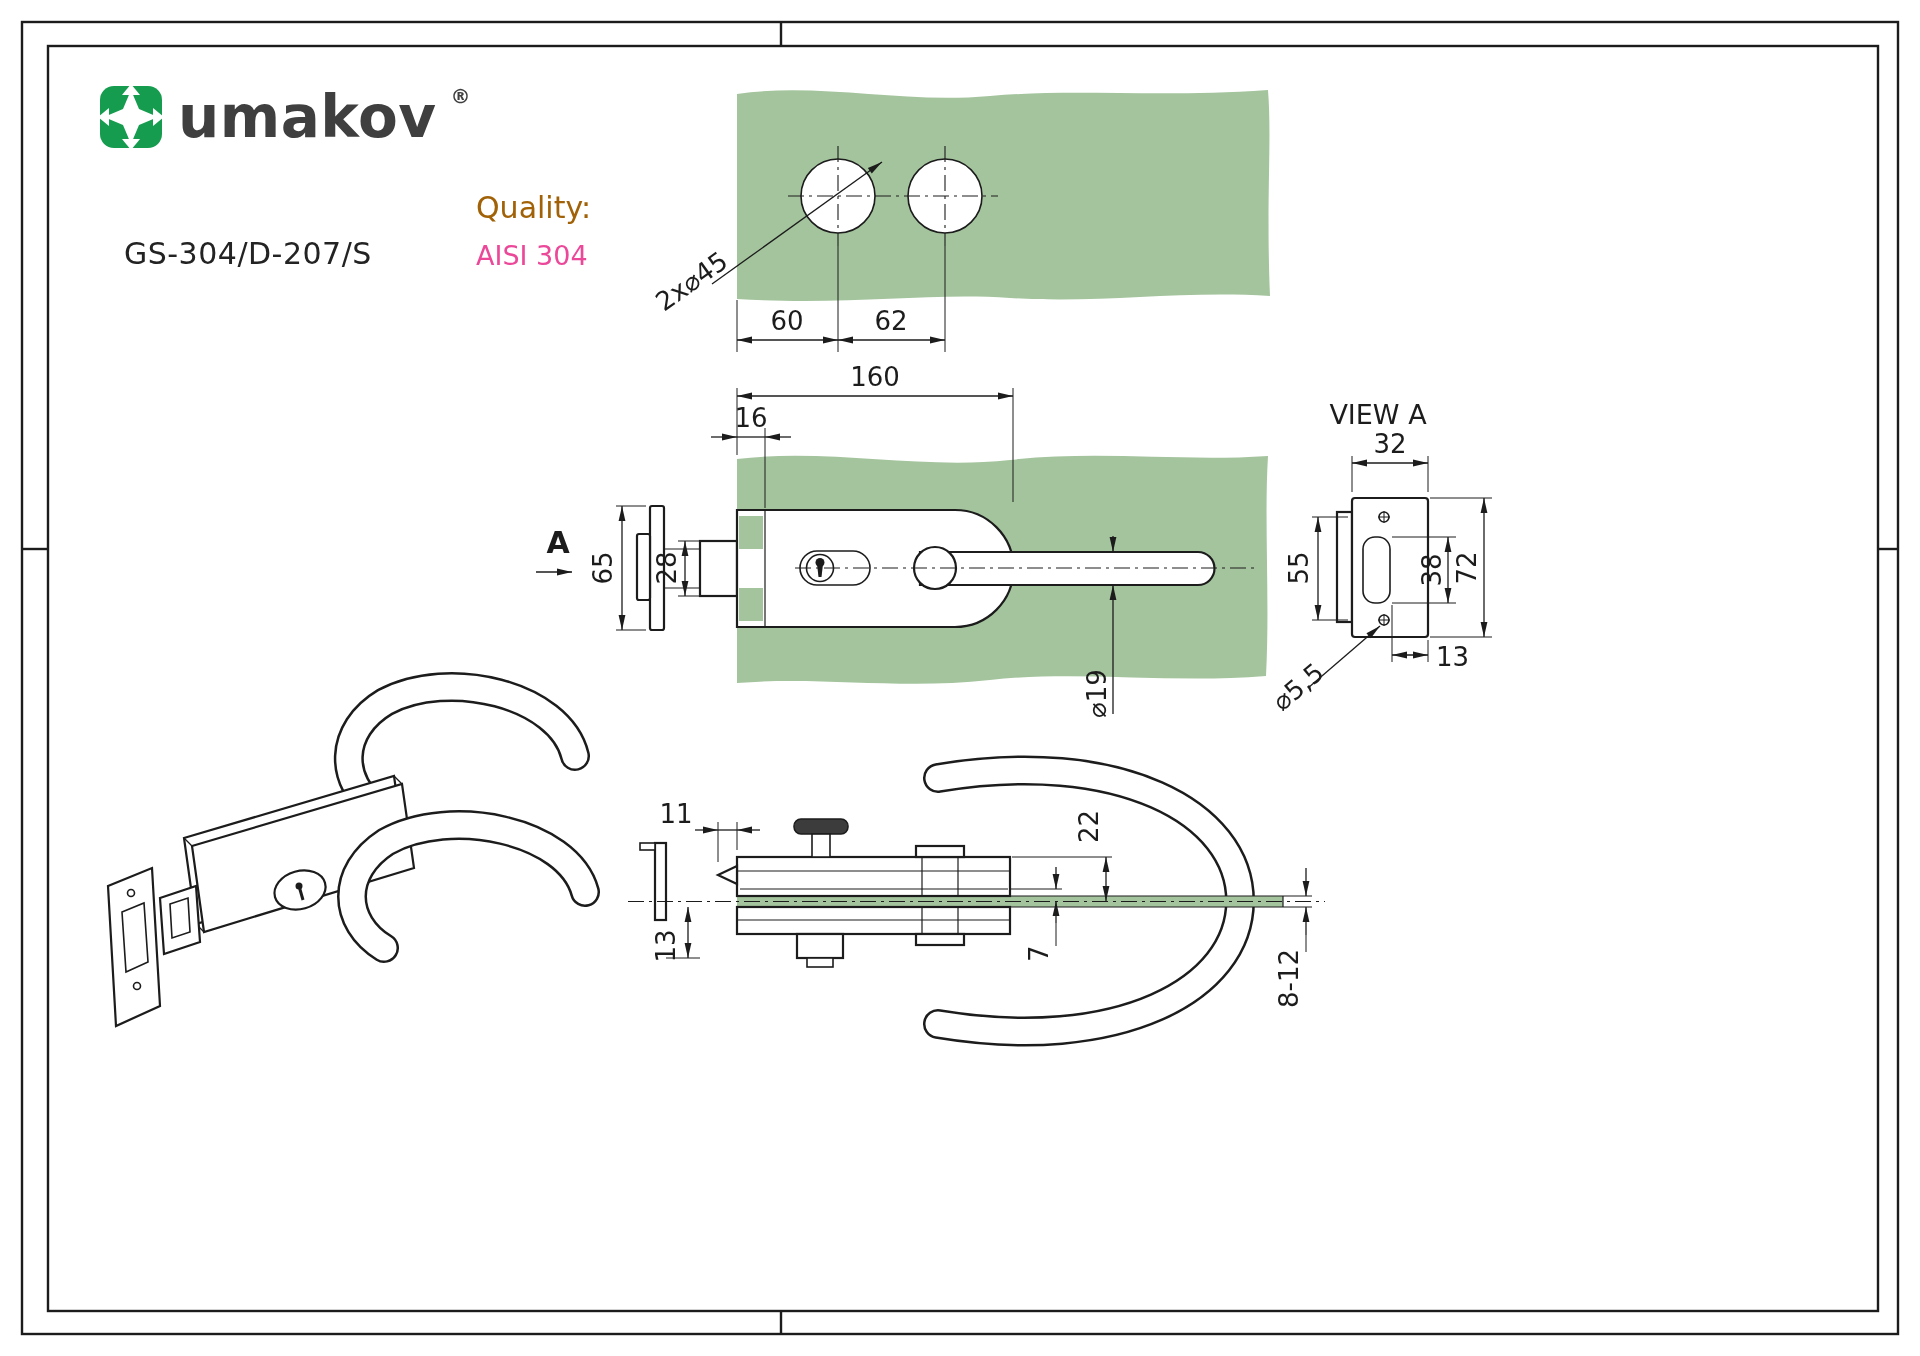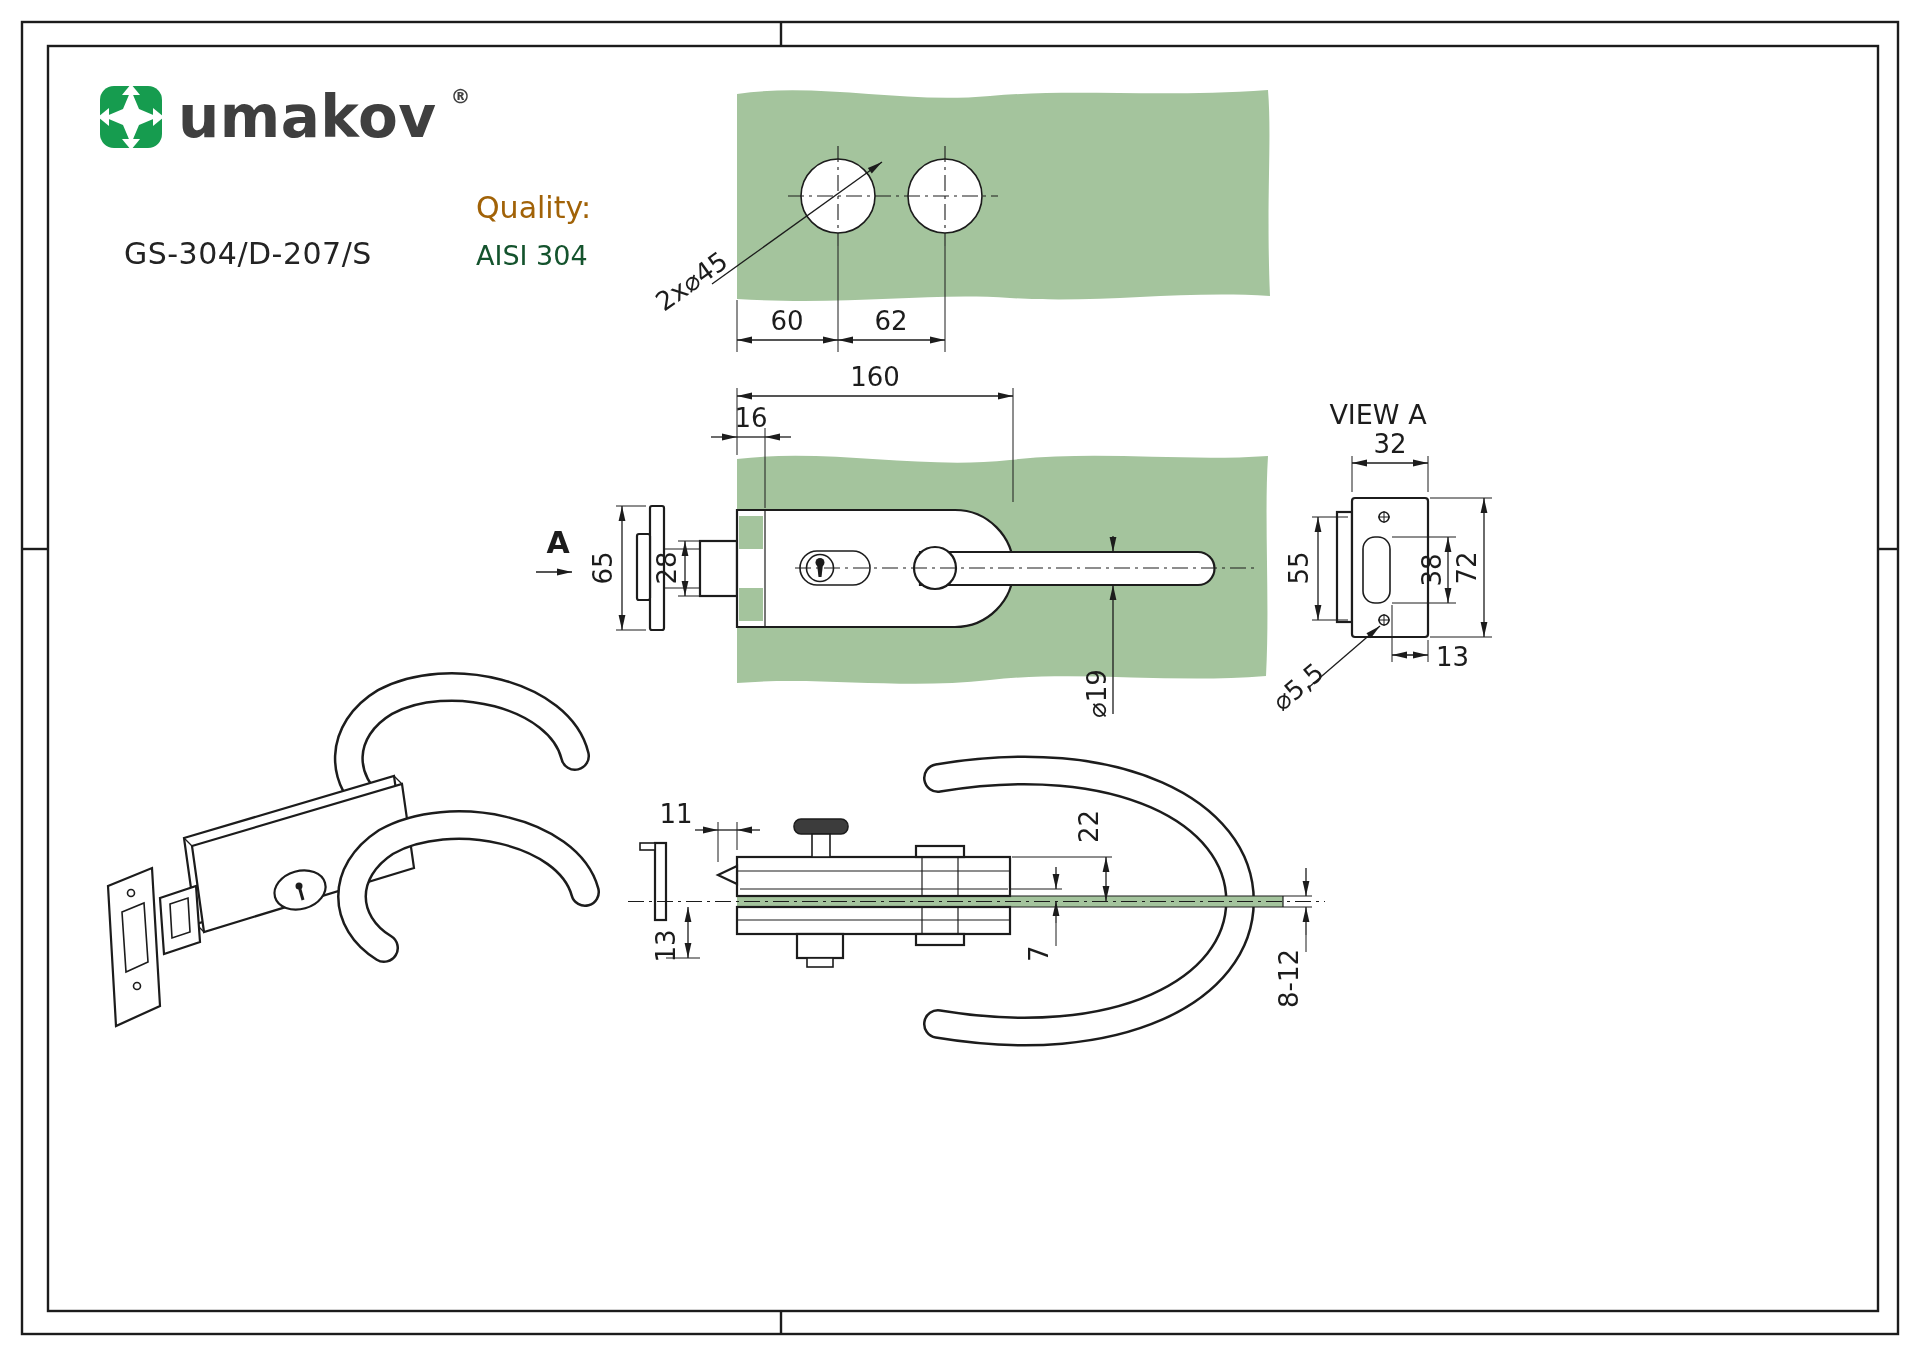--- a/index.html
+++ b/index.html
@@ -7,21 +7,21 @@
   .page{position:relative;width:1920px;height:1356px;background:#ffffff;
         font-family:"DejaVu Sans","Liberation Sans",sans-serif;overflow:hidden;}
   .page > svg.drawing{position:absolute;left:0;top:0;}
 
   
   .brand{position:absolute;left:98px;top:84px;display:flex;align-items:flex-start;gap:14px;color:#3f3f3f;}
   .brand-text{font-size:58px;font-weight:bold;line-height:66px;letter-spacing:.5px;}
   .reg{font-size:20px;font-weight:bold;margin-top:0;}
   .code{position:absolute;left:95px;top:236px;font-size:30px;color:#232323;letter-spacing:.5px;margin-left:29px;}
   .q-label{position:absolute;left:476px;top:190px;font-size:30px;color:#a16207;}
-  .q-value{position:absolute;left:476px;top:240px;font-size:27px;color:#14532d;}
+  .q-value{position:absolute;left:476px;top:240px;font-size:27px;color:#ec4899;}
 
   
   .frame{fill:none;stroke:#1c1c1c;stroke-width:2.4;}
   .glass{fill:#a4c49d;stroke:none;}
   .ol{fill:#ffffff;stroke:#1c1c1c;stroke-width:2.2;}
   .ol15{fill:#ffffff;stroke:#1c1c1c;stroke-width:1.6;}
   .det{fill:none;stroke:#1c1c1c;stroke-width:1.2;}
   .dim{fill:none;stroke:#1c1c1c;stroke-width:1.3;}
   .ext{fill:none;stroke:#1c1c1c;stroke-width:1;}
   .cl{fill:none;stroke:#1c1c1c;stroke-width:1.1;stroke-dasharray:16 5 3 5;}

